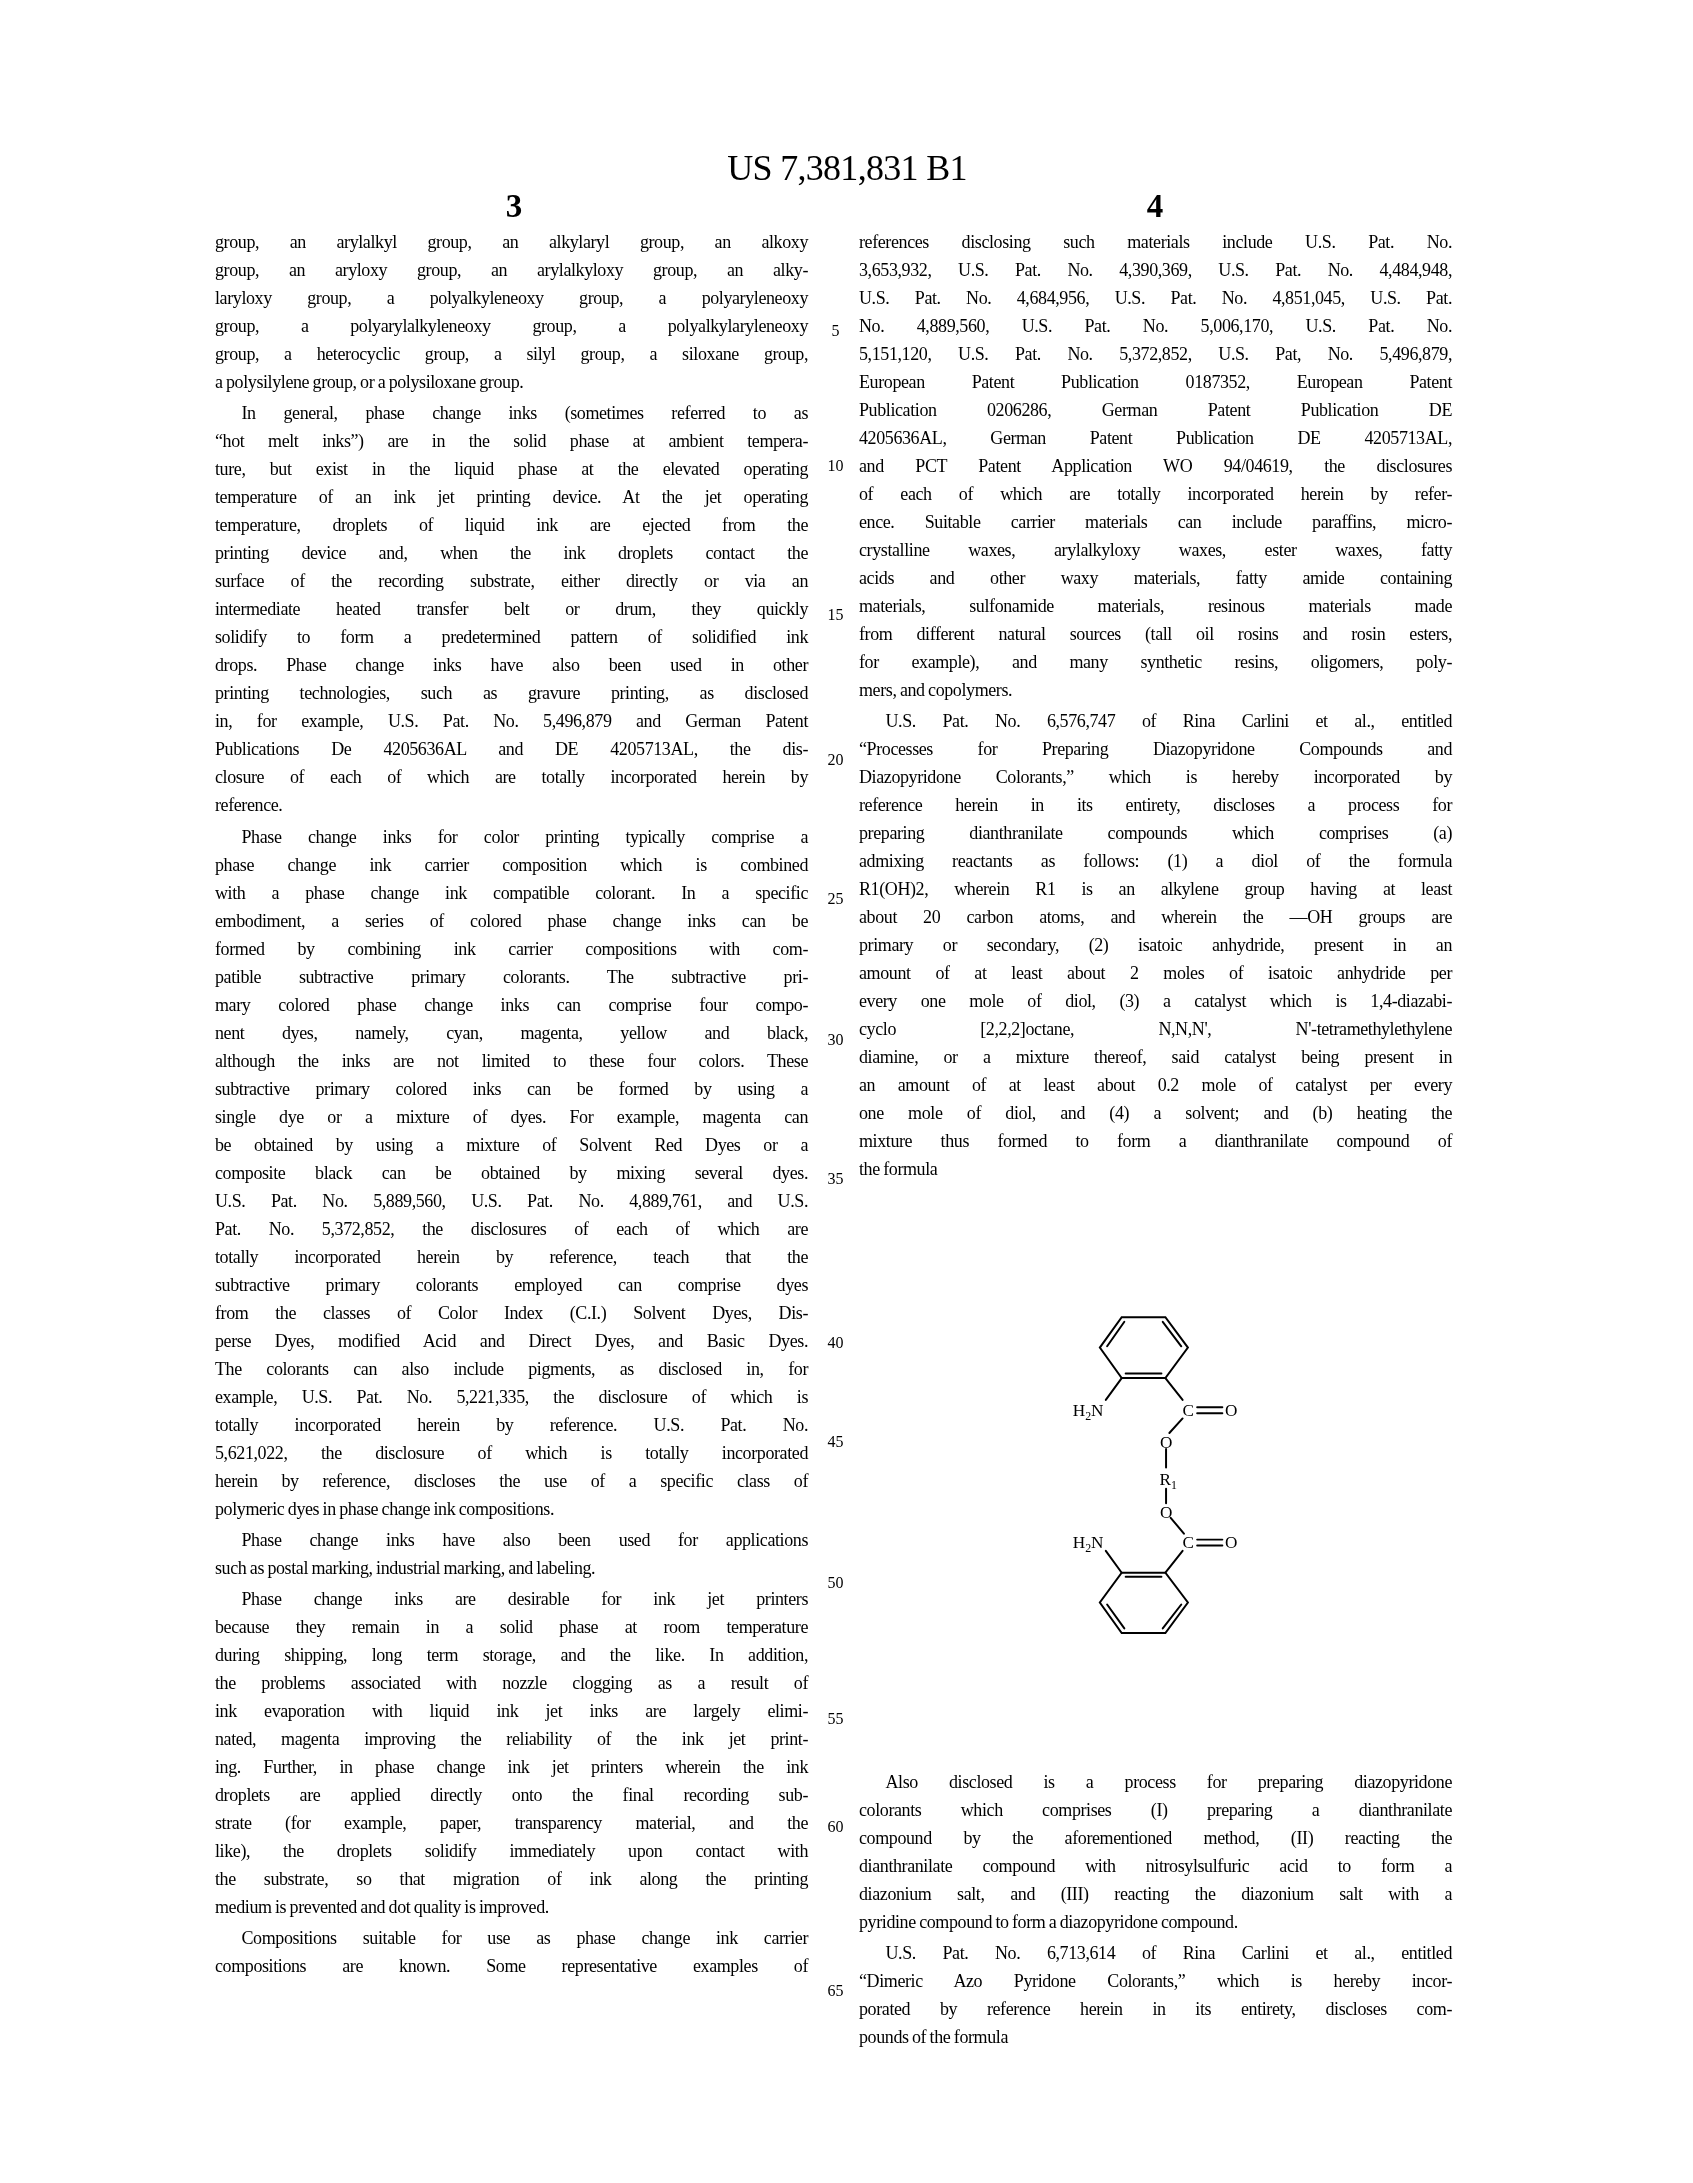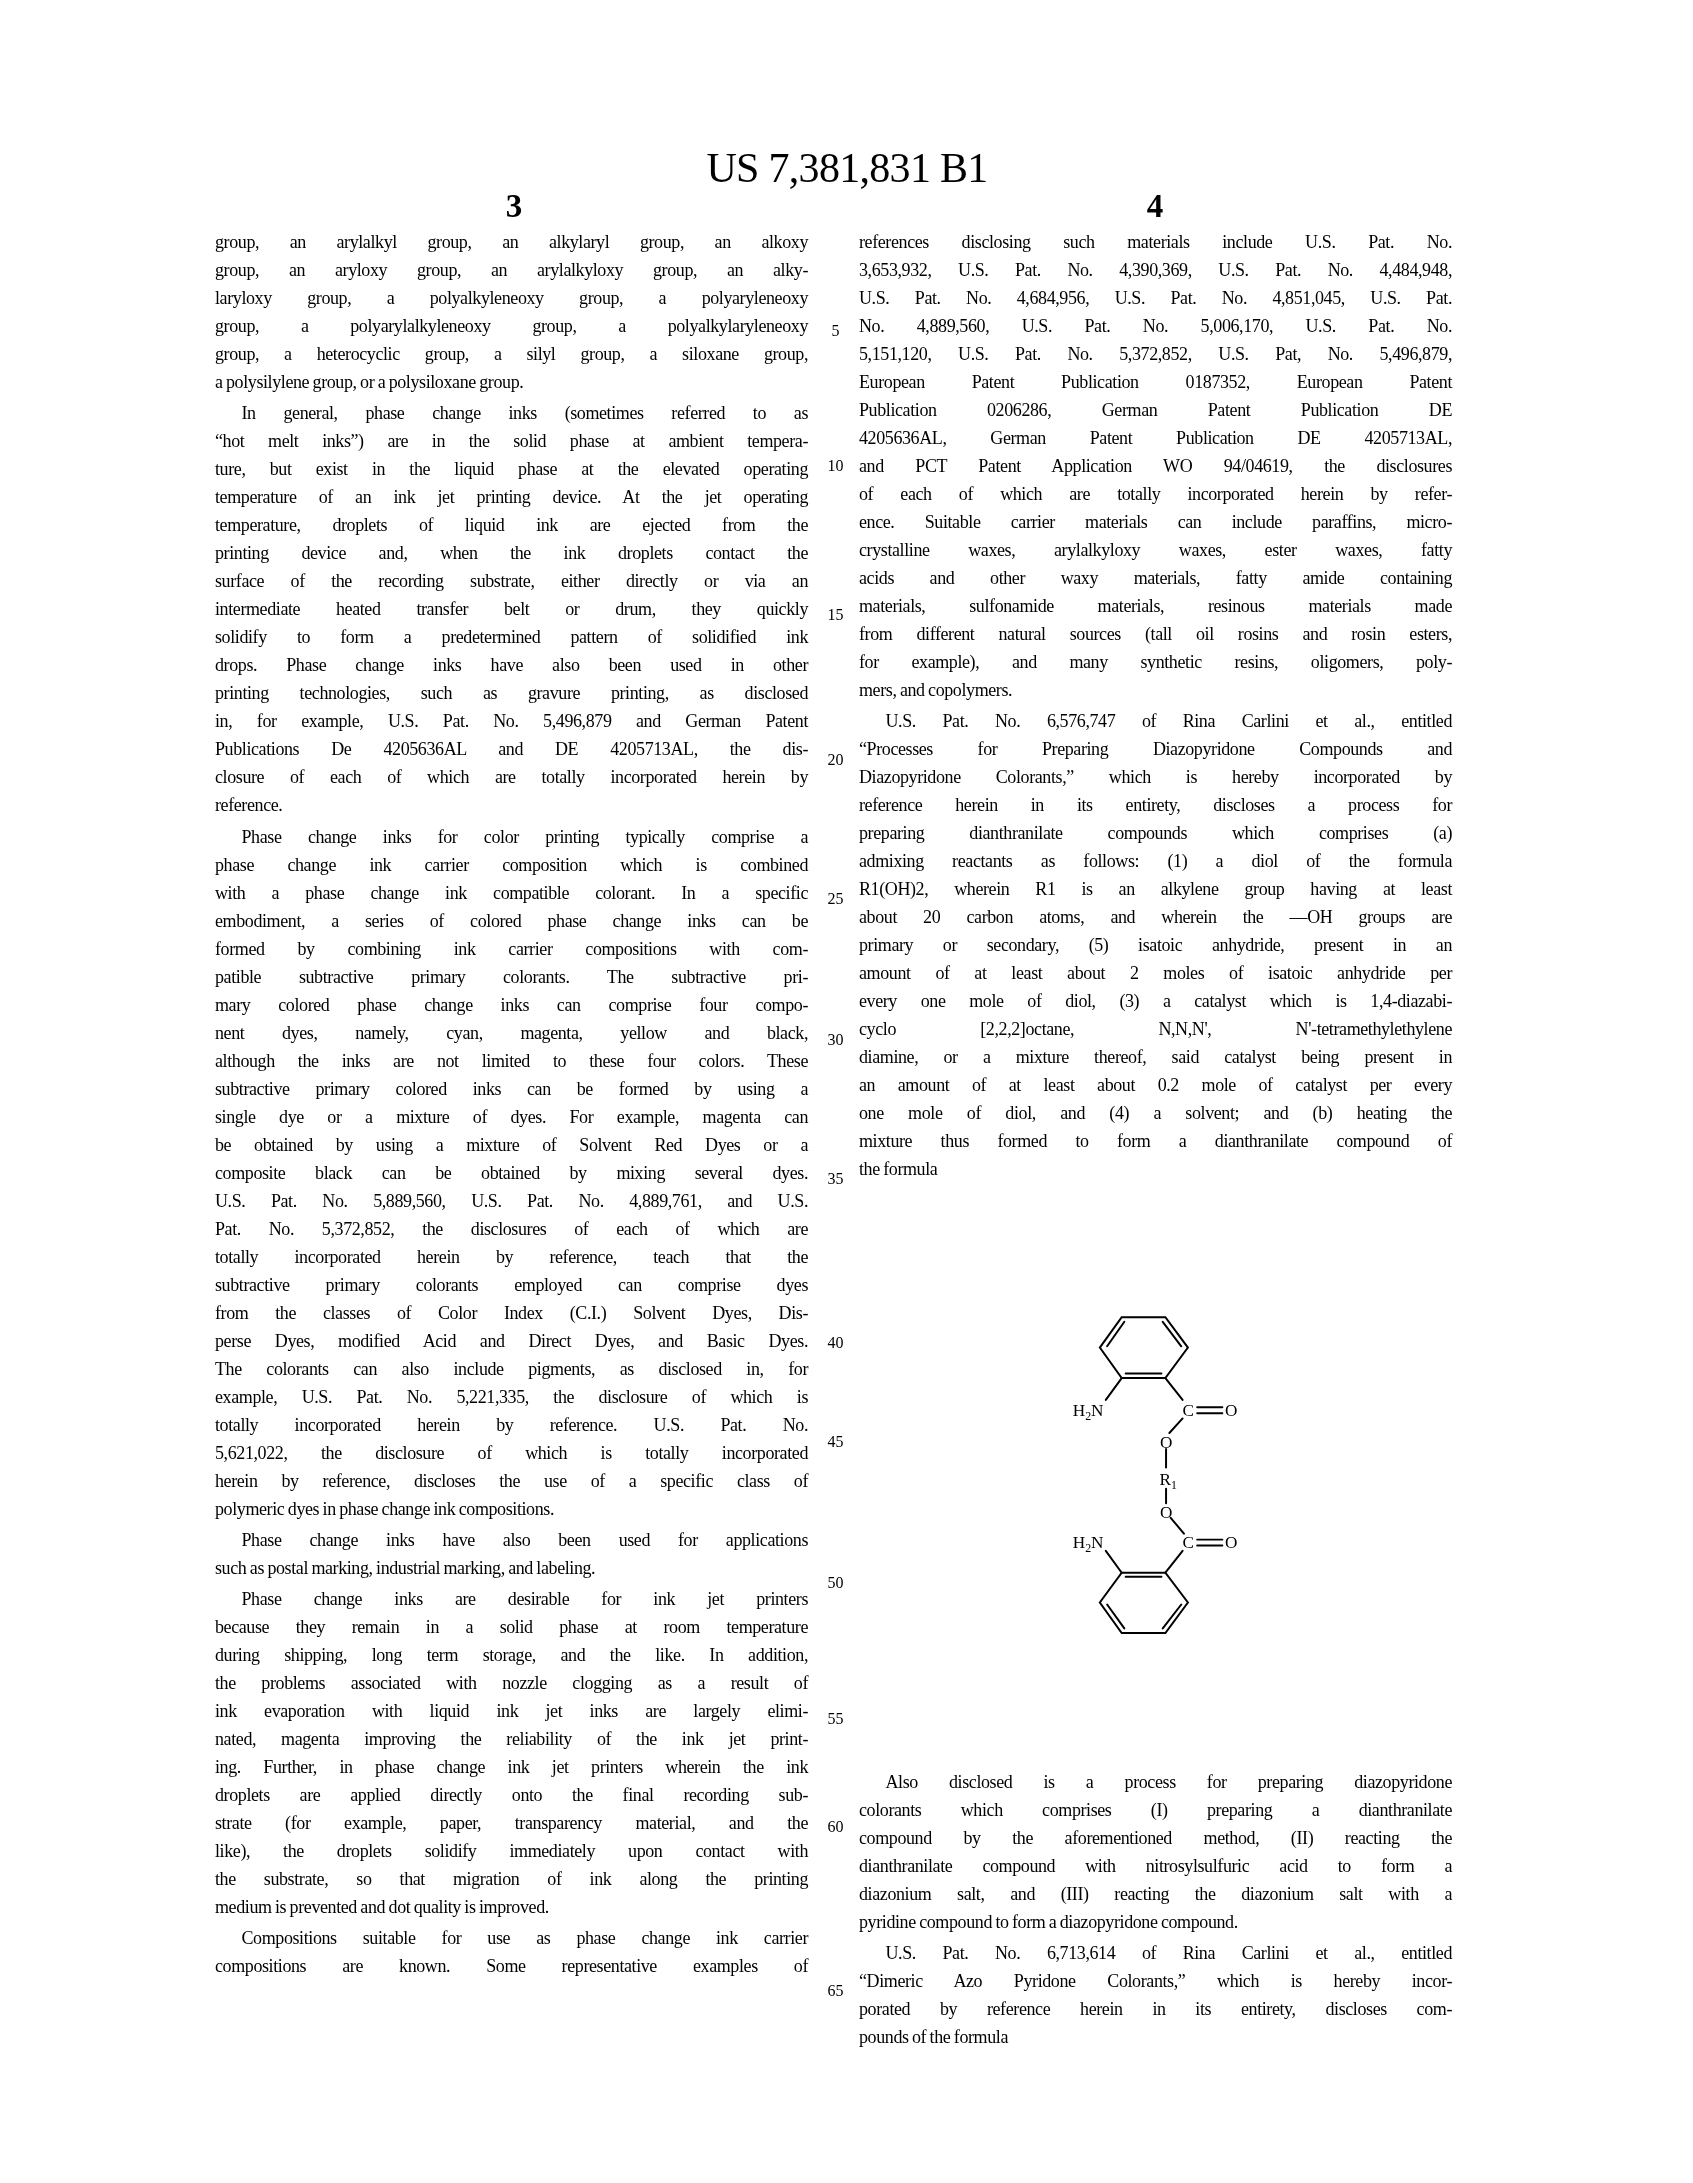--- a/index.html
+++ b/index.html
@@ -1,18 +1,18 @@
 <!DOCTYPE html>
 <html style="font-size:10.6px"><head>
 <meta charset="utf-8">
 <style>
   html, body { margin: 0; padding: 0; background: #ffffff; }
   body { width: 1694px; height: 2183px; position: relative; overflow: hidden; }
   .page { position: absolute; left: 0; top: 0; width: 1694px; height: 2183px; background: #ffffff; color: #000; font-family: "Liberation Serif", "DejaVu Serif", serif; }
-  .patent-number { position: absolute; left: 0; width: 1694px; top: 147px; text-align: center; font-size: 42px; line-height: 42px; letter-spacing: -0.7px; }
+  .patent-number { position: absolute; left: 0; width: 1694px; top: 147px; text-align: center; font-size: 36px; line-height: 42px; letter-spacing: -0.7px; }
   .col-num { position: absolute; top: 188px; font-size: 33px; font-weight: bold; line-height: 37px; width: 40px; text-align: center; }
   .col { position: absolute; top: 228px; width: 593px; font-size: 18px; line-height: 28px; }
   .col-left { left: 215px; }
   .col-right { left: 859px; }
   .para { margin: 0; }
   .para + .para { margin-top: 3.3px; }
   .line { display: block; white-space: nowrap; text-align: justify; text-align-last: justify; height: 28px; overflow: visible; letter-spacing: -0.4px; word-spacing: -0.7px; }
   .line.last { text-align-last: left; }
   .line.indent { padding-left: 26.5px; }
   .margin-nums { position: absolute; left: 819px; top: 0; width: 33px; font-size: 16px; }
@@ -127,21 +127,21 @@
       </div>
       <div class="para">
         <span class="line indent">U.S. Pat. No. 6,576,747 of Rina Carlini et al., entitled</span>
         <span class="line">“Processes for Preparing Diazopyridone Compounds and</span>
         <span class="line">Diazopyridone Colorants,” which is hereby incorporated by</span>
         <span class="line">reference herein in its entirety, discloses a process for</span>
         <span class="line">preparing dianthranilate compounds which comprises (a)</span>
         <span class="line">admixing reactants as follows: (1) a diol of the formula</span>
         <span class="line">R1(OH)2, wherein R1 is an alkylene group having at least</span>
         <span class="line">about 20 carbon atoms, and wherein the —OH groups are</span>
-        <span class="line">primary or secondary, (5) isatoic anhydride, present in an</span>
+        <span class="line">primary or secondary, (2) isatoic anhydride, present in an</span>
         <span class="line">amount of at least about 2 moles of isatoic anhydride per</span>
         <span class="line">every one mole of diol, (3) a catalyst which is 1,4-diazabi-</span>
         <span class="line">cyclo [2,2,2]octane, N,N,N', N'-tetramethylethylene</span>
         <span class="line">diamine, or a mixture thereof, said catalyst being present in</span>
         <span class="line">an amount of at least about 0.2 mole of catalyst per every</span>
         <span class="line">one mole of diol, and (4) a solvent; and (b) heating the</span>
         <span class="line">mixture thus formed to form a dianthranilate compound of</span>
         <span class="line last">the formula</span>
       </div>
     </div>

